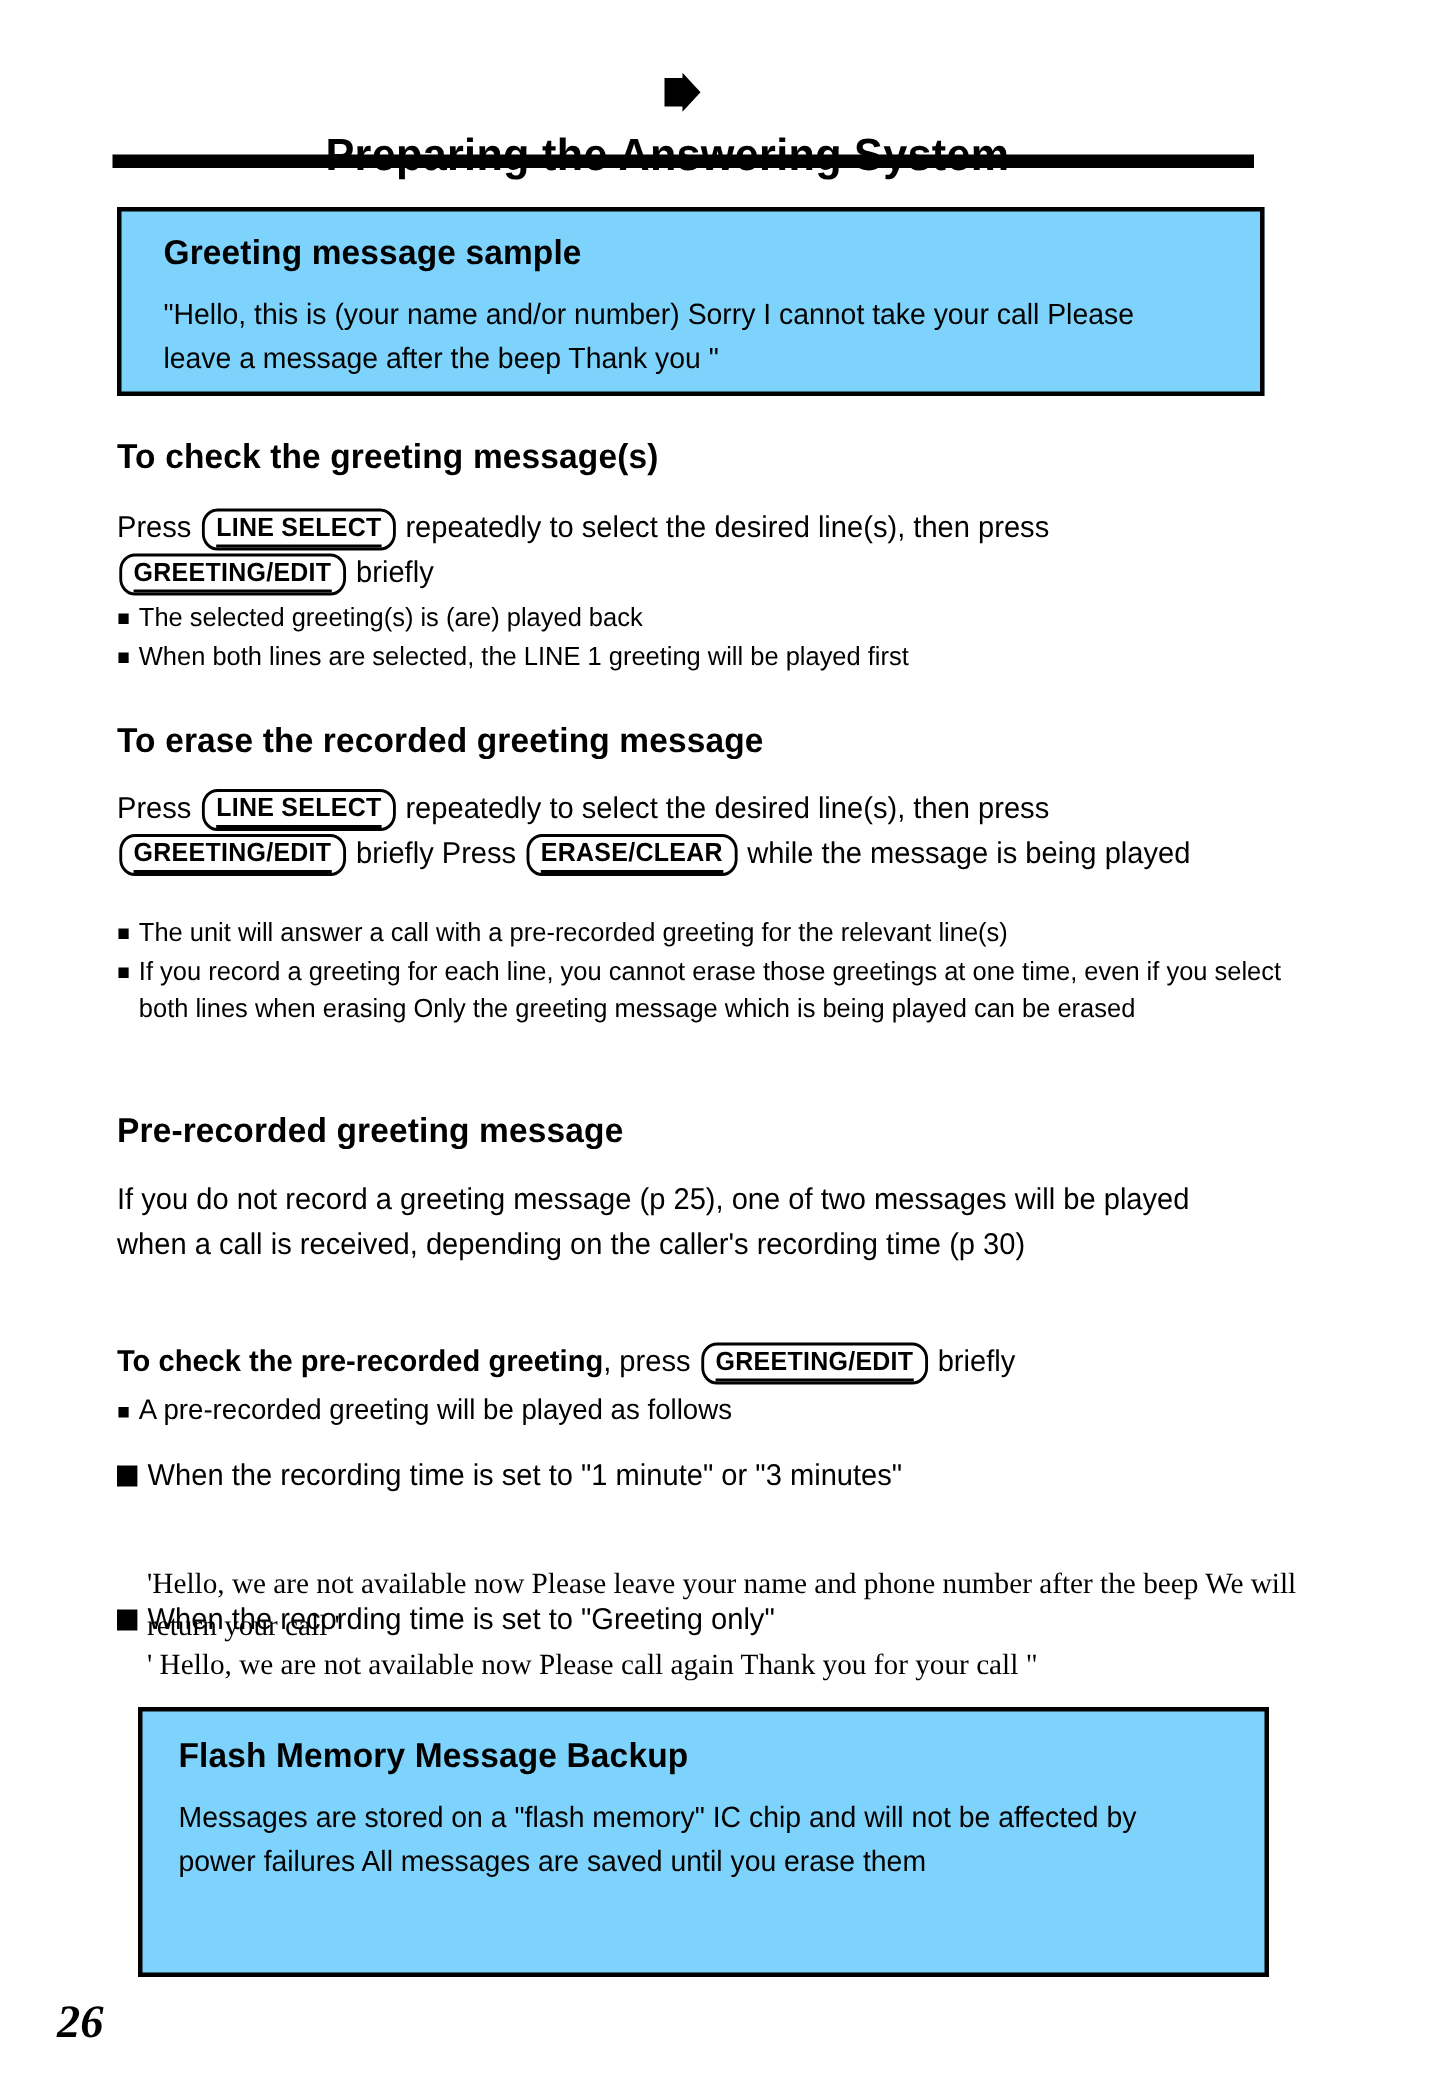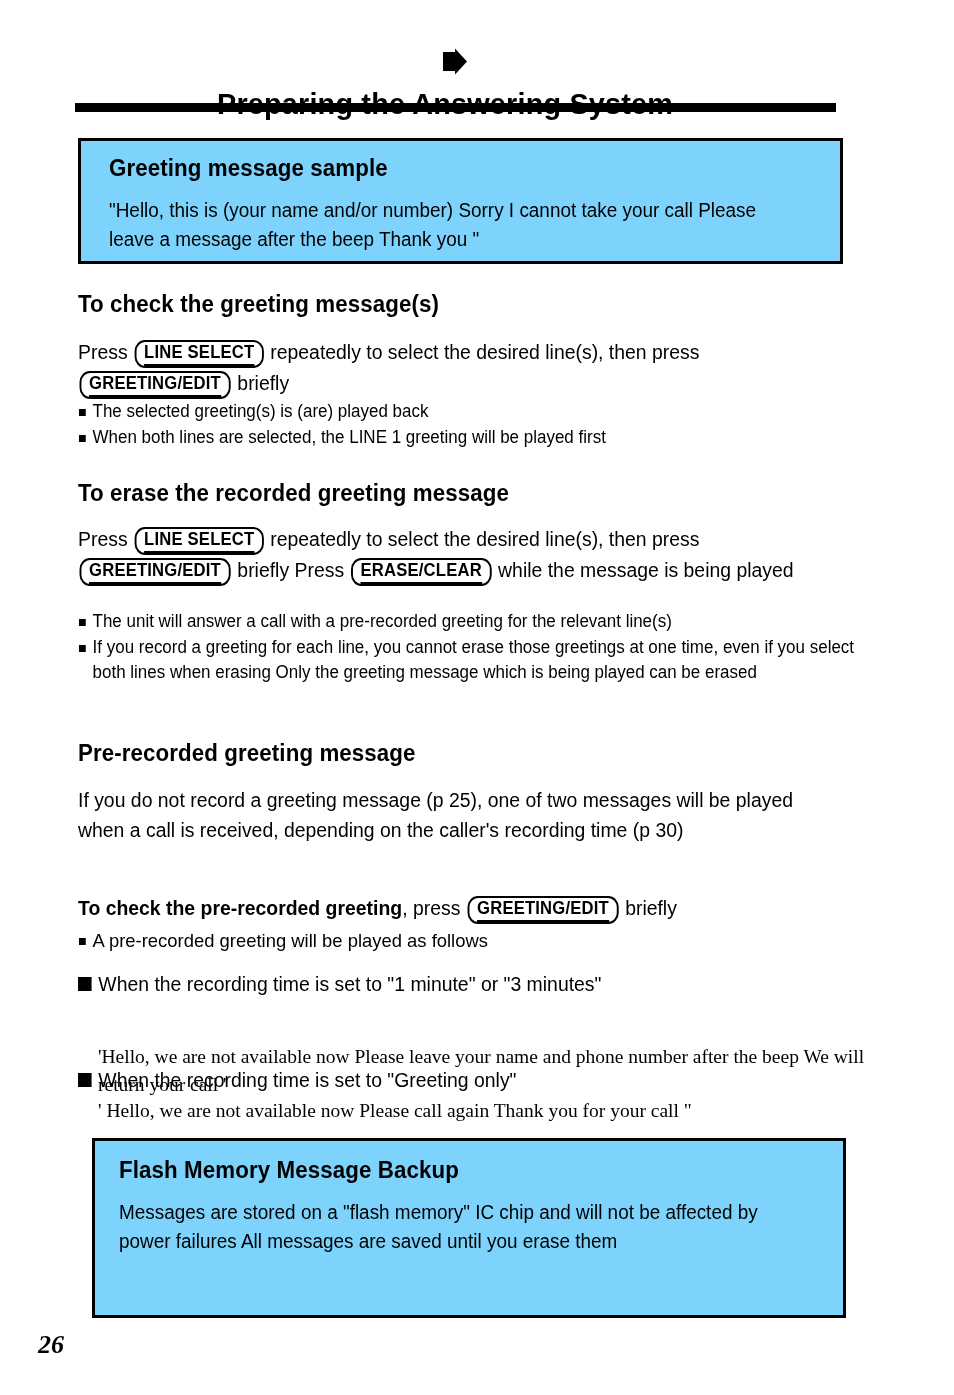--- a/index.html
+++ b/index.html
@@ -194,21 +194,21 @@
 
   
   .b { font-weight: bold; }
 
   
   .page-number {
     position: absolute;
     left: 38px;
     top: 1330px;
     font-family: "Liberation Serif", "DejaVu Serif", serif;
-    font-size: 26px;
+    font-size: 31px;
     font-weight: bold;
     font-style: italic;
   }
 </style>
 </head>
 <body>
 
 <div class="page">
 
   <div class="header">

